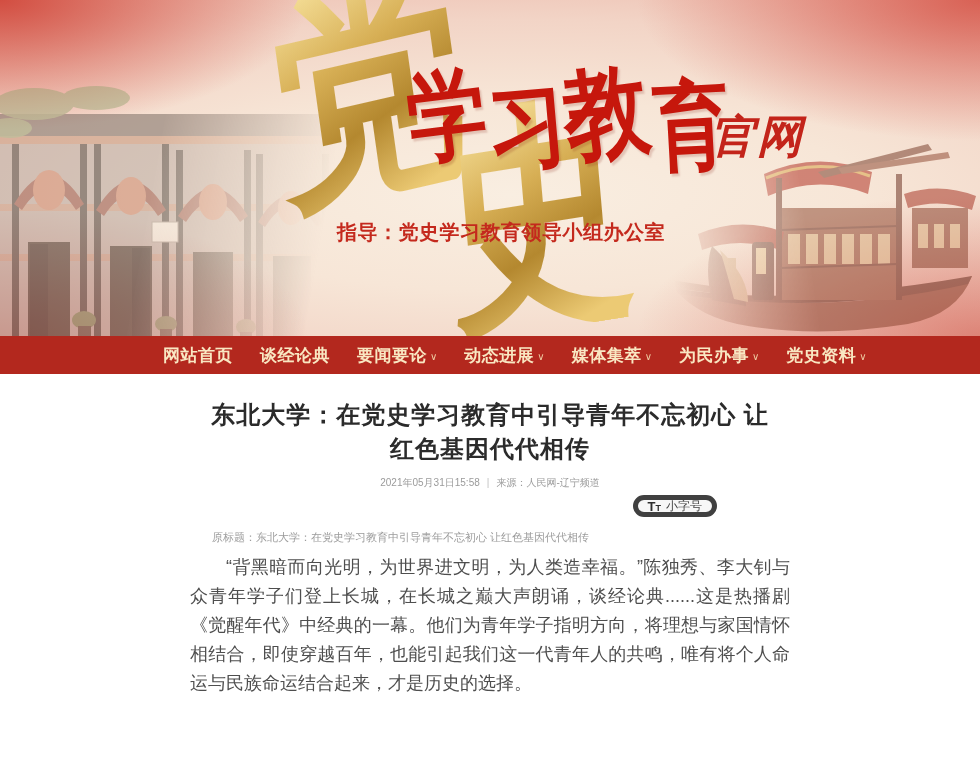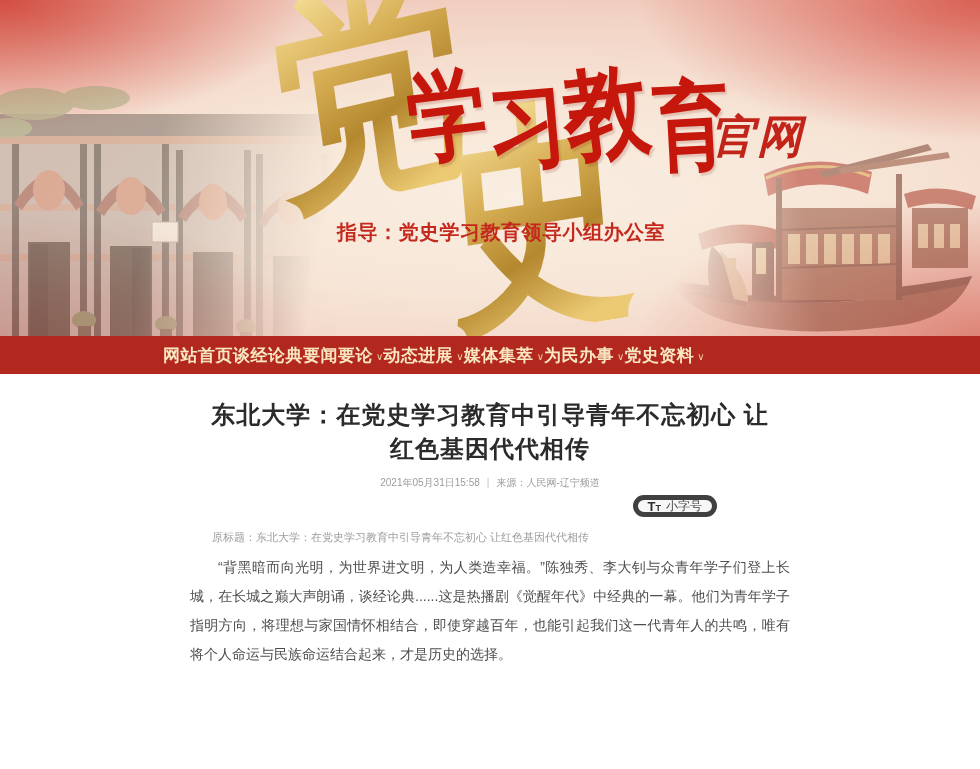--- a/index.html
+++ b/index.html
@@ -52,21 +52,21 @@
   .badge-guanwang {
     position:absolute; left:710px; top:107px; z-index:3;
     font-size:45px; font-weight:900; color:#c3241a; letter-spacing:2px;font-style:italic;
   }
   .host-lines { position:absolute; left:337px; top:217px; z-index:3; }
   .host-line { font-size:20px; font-weight:700; color:#c4291d; line-height:31px; letter-spacing:.5px; }
 
   
   .navbar {
     width:980px; height:38px; background:#b3281e;
-    display:flex; align-items:center; padding-left:163px;
+    display:flex; align-items:center; gap:27px; padding-left:163px;
   }
   .nav-item { display:flex; align-items:center; gap:3px; cursor:pointer; }
   .nav-label { font-size:17px; font-weight:600; color:#f9e7c2; letter-spacing:.5px; }
   .nav-chevron { font-size:10px; color:rgba(245,220,175,.9); transform:translateY(1px); }
 
   
   .content { width:600px; margin:0 auto; }
   .article-title {
     width:582px; margin:24px auto 0; text-align:center;
     font-size:24px; line-height:34px; font-weight:600; color:#2b2b2b; letter-spacing:1px;
@@ -78,21 +78,21 @@
     display:flex; align-items:center; gap:5px; height:22px; padding:0 10px;
     background:#f7f7f7; border:5px solid #404040; border-radius:11px;
     font-size:12px; color:#3f3f3f; cursor:pointer;
   }
   .tt-icon { font-weight:700; color:#2e2e2e; letter-spacing:0; line-height:1; }
   .tt-icon .t-big { font-size:13px; }
   .tt-icon .t-small { font-size:9px; }
   .orig-title { margin-top:13px; font-size:11px; color:#9c9c9c; text-indent:2em; }
   .paragraphs { margin-top:6px; }
   .paragraphs p {
-    font-size:14px; line-height:29px; color:#4e4e4e;
+    font-size:18px; line-height:29px; color:#4e4e4e;
     text-align:justify; text-indent:2em; margin-top:8px;
   }
 </style>
 </head>
 <body>
 
 <div class="page">
 
   <div class="banner">
 

